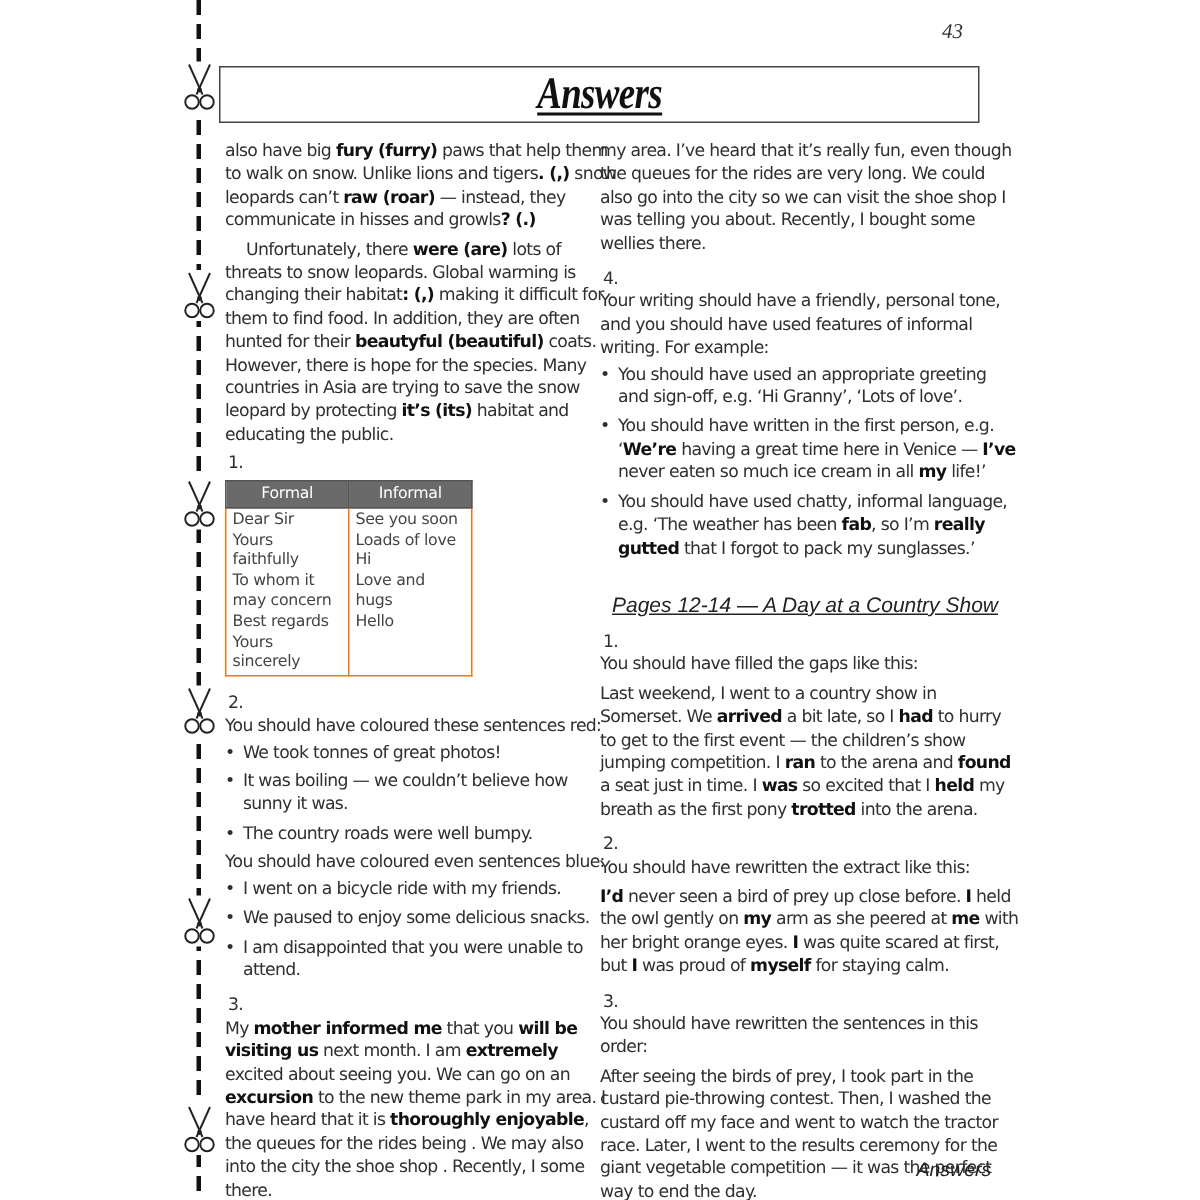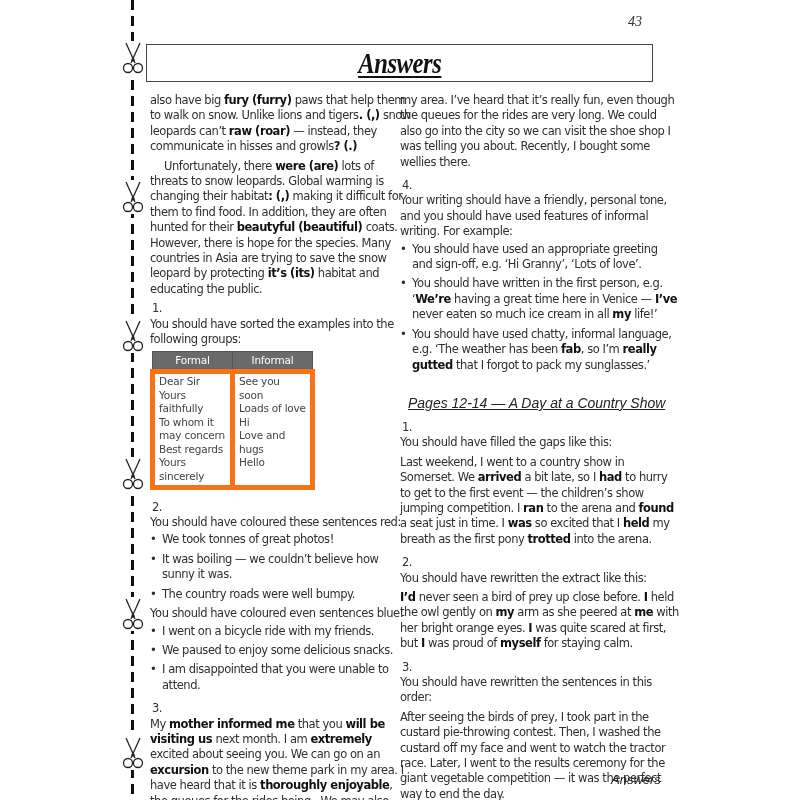--- a/index.html
+++ b/index.html
@@ -39,21 +39,21 @@
   .num-item .body { flex: 1; }
 
   .bul { display: flex; margin: 2px 0 4px 0; }
   .bul .dot { width: 12px; flex: none; }
   .bul .txt { flex: 1; }
 
   table.groups { border-collapse: collapse; margin: 3px 0 6px 0; width: 165px;
                  font-family: "DejaVu Sans", sans-serif; font-size: 10.5px; letter-spacing: -0.2px; }
   table.groups th { background: #6a6a6a; color: #fff; font-weight: normal; padding: 1px 4px;
                     border: 1px solid #555; text-align: center; }
-  table.groups td { vertical-align: top; padding: 1px 4px; border: 5px solid #f97316; color: #444;
+  table.groups td { vertical-align: top; padding: 1px 4px; border: 1px solid #f97316; color: #444;
                     line-height: 13.6px; }
 
   .footer { position: absolute; left: 611px; top: 772px; font-family: "Liberation Sans", sans-serif;
             font-style: italic; font-size: 13px; color: #222; }
 </style>
 </head>
 <body>
 
 <div class="cutline"></div>
 
@@ -131,21 +131,20 @@
 </div>
 
 <div class="col col-left">
   <p>also have big <b>fury (furry)</b> paws that help them to walk on snow.  Unlike lions and tigers<b>. (,)</b> snow leopards can’t <b>raw (roar)</b> — instead, they communicate in hisses and growls<b>? (.)</b></p>
   <p class="indent">Unfortunately, there <b>were (are)</b> lots of threats to snow leopards.  Global warming is changing their habitat<b>: (,)</b> making it difficult for them to find food.  In addition, they are often hunted for their <b>beautyful (beautiful)</b> coats.  However, there is hope for the species.  Many countries in Asia are trying to save the snow leopard by protecting <b>it’s (its)</b> habitat and educating the public.</p>
 
 
   <div class="num-item">
     <span class="n">1.</span>
     <div class="body">
-      <div>You should have sorted the examples into the following groups:</div>
       <table class="groups">
         <tbody>
             <tr>
           <th>Formal</th>
           <th>Informal</th>
         </tr>
         <tr>
           <td style="width:50%">
                 <div>Dear Sir</div>
                 <div>Yours faithfully</div>

